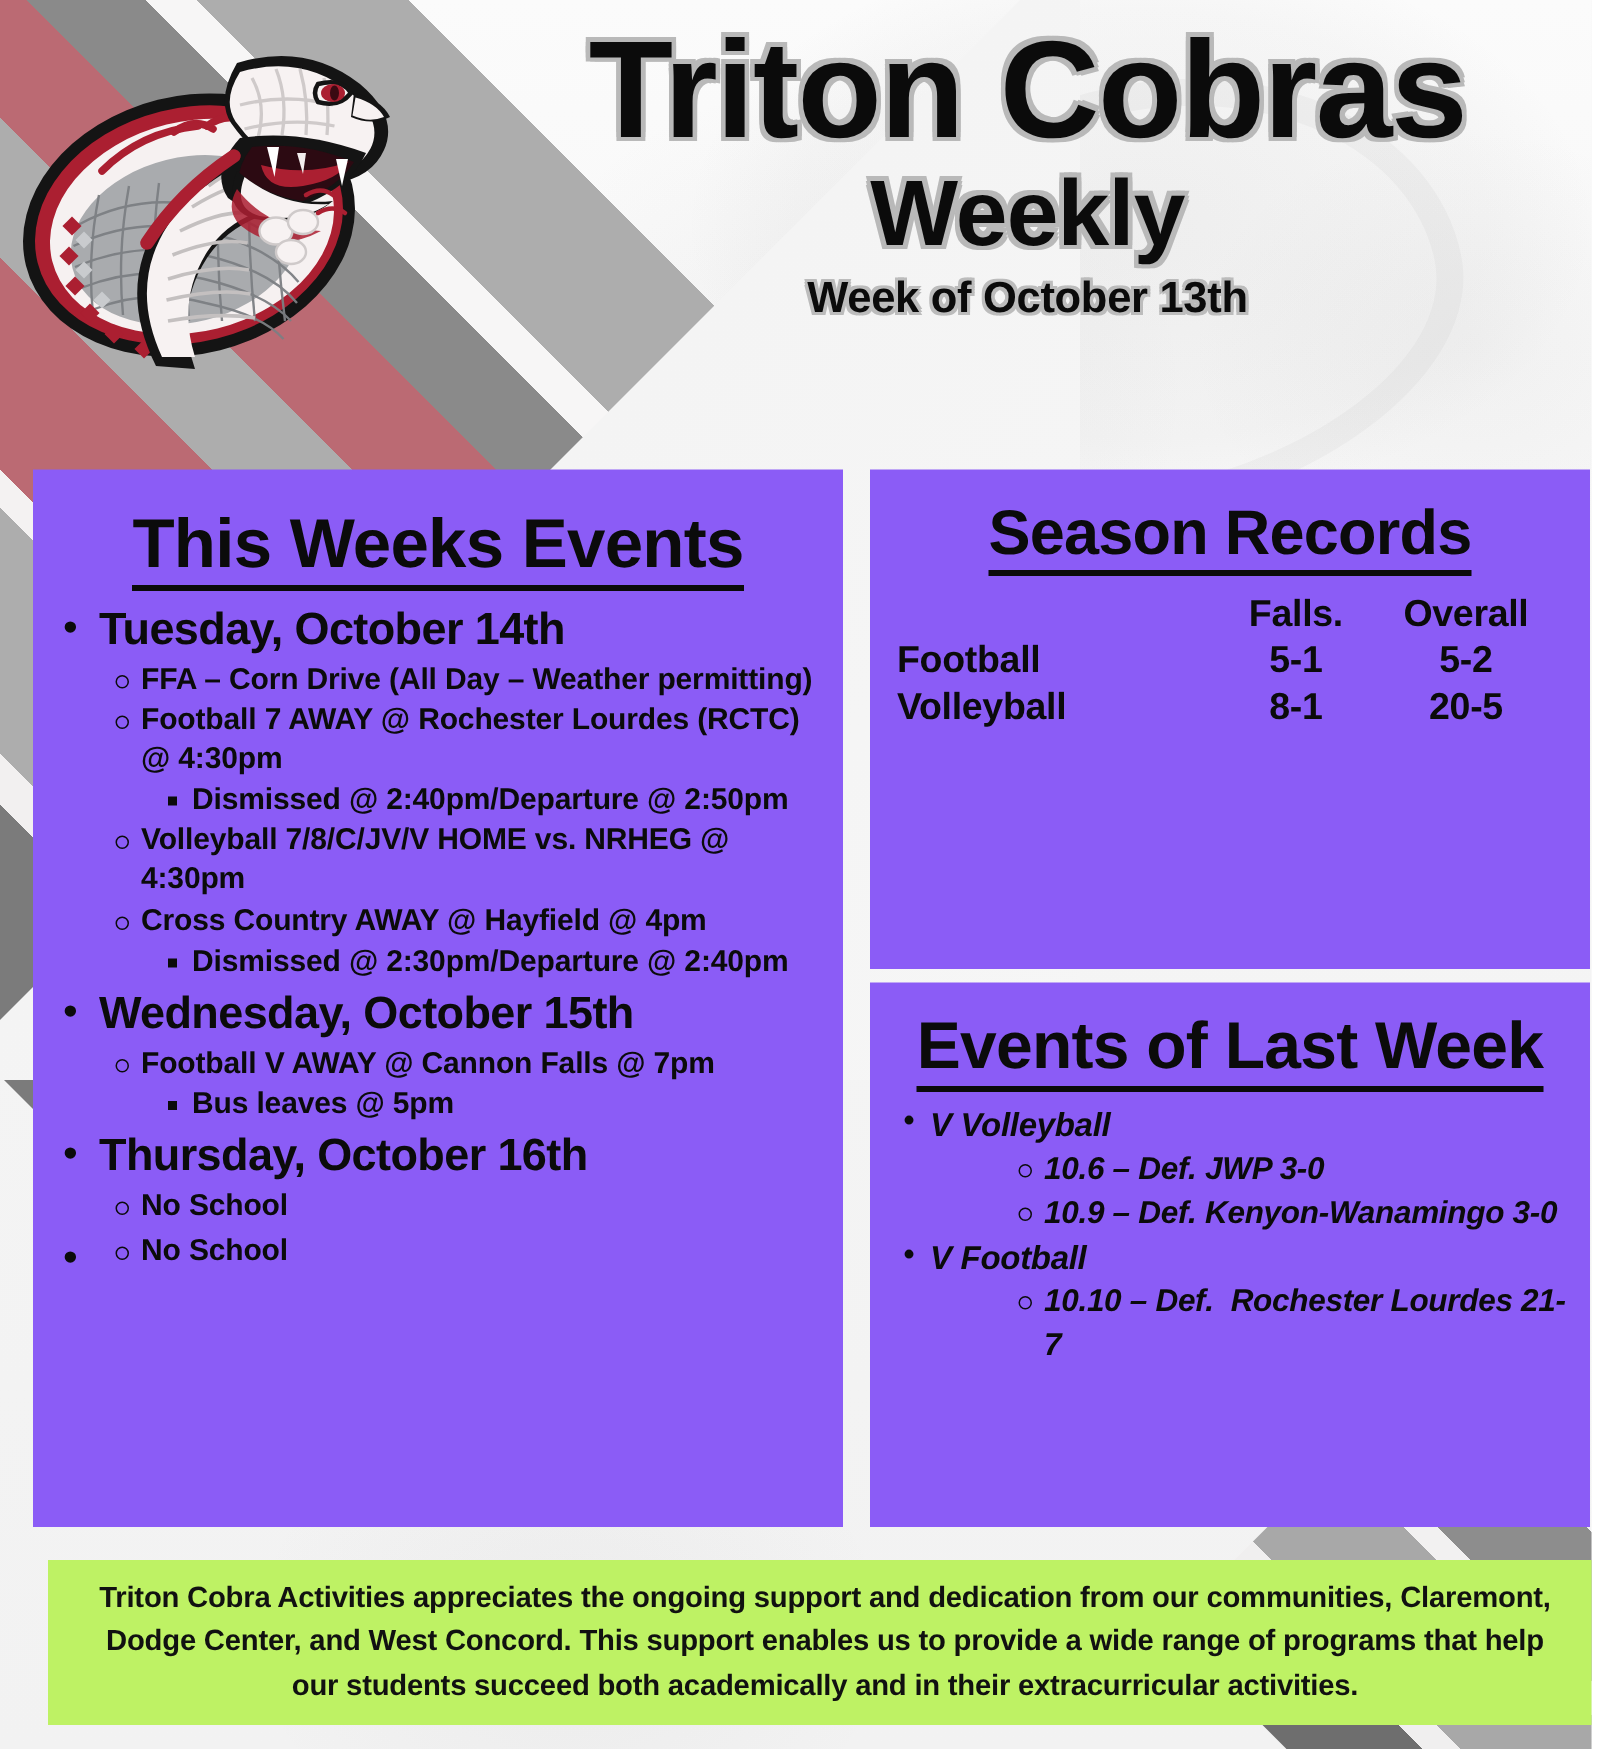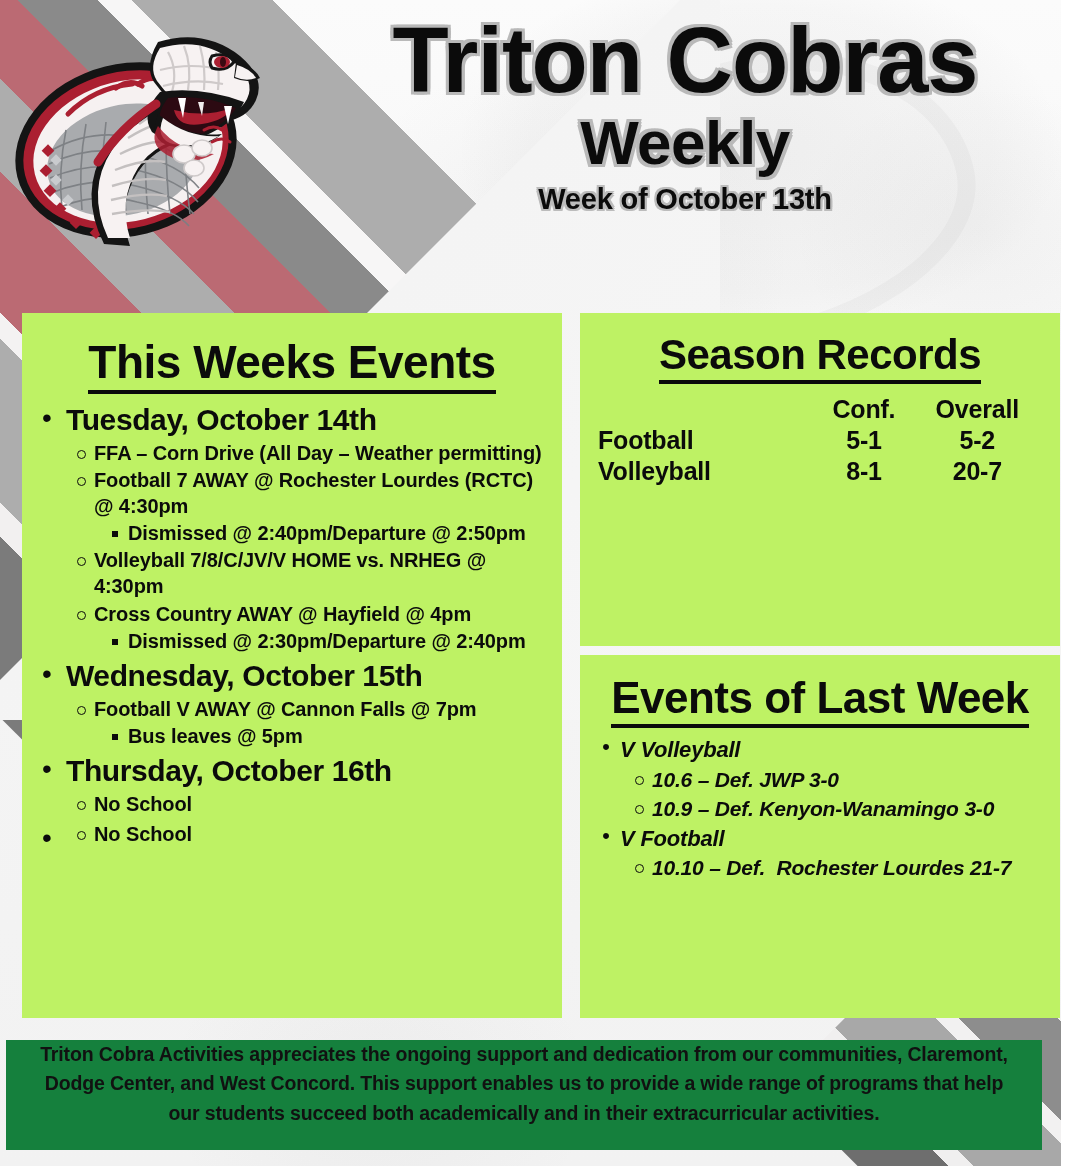--- a/index.html
+++ b/index.html
@@ -150,21 +150,21 @@
     text-shadow:
        2px 0 0 #bcbcbc, -2px 0 0 #bcbcbc,
        0 2px 0 #bcbcbc, 0 -2px 0 #bcbcbc,
        2px 2px 0 #bcbcbc, -2px 2px 0 #bcbcbc,
        2px -2px 0 #bcbcbc, -2px -2px 0 #bcbcbc;
   }
 
   
   .card {
     position: absolute;
-    background: #bef264;
+    background: #8b5cf6;
   }
   #card-events  { left: 22px;  top: 313px; width: 540px; height: 705px; }
   #card-records { left: 580px; top: 313px; width: 480px; height: 333px; }
   #card-recap   { left: 580px; top: 655px; width: 480px; height: 363px; }
 
   .card-heading {
     font-weight: bold;
     color: #0b0b0b;
     text-align: center;
     letter-spacing: -0.5px;
@@ -270,21 +270,21 @@
   }
   ul.r1 > li.team::before {
     content: "\2022";
     position: absolute;
     left: -18px;
     top: -2px;
     font-size: 22px;
     color: #0b0b0b;
   }
   ul.r2 { list-style: none; margin: 0; padding: 0 0 0 32px; }
-  ul.r2 > li.result { position: relative; margin-top: 1px; }
+  ul.r2 > li.result { position: relative; margin-top: 1px; margin-left: 44px; }
   ul.r2 > li.result > .result-label {
     font-size: 21px;
     font-weight: bold;
     color: #0b0b0b;
     letter-spacing: -0.2px;
     line-height: 1.34;
     white-space: pre-wrap;
   }
   ul.r2 > li.result::before {
     content: "";
@@ -293,27 +293,27 @@
     top: 10px;
     width: 7px;
     height: 7px;
     border: 1.6px solid #0b0b0b;
     border-radius: 50%;
   }
 
   
   .footer {
     position: absolute;
-    left: 6px;
+    left: 32px;
     top: 1040px;
     width: 1036px;
     height: 110px;
-    background: #15803d;
+    background: #bef264;
     display: flex;
-    align-items: flex-start;
+    align-items: center;
     justify-content: center;
     padding: 0 26px;
   }
   .footer p {
     font-size: 19.5px;
     font-weight: bold;
     color: #111111;
     line-height: 1.5;
     text-align: center;
     letter-spacing: -0.15px;
@@ -491,34 +491,34 @@
 
   <div class="card" id="card-records">
     <div class="heading-wrap">
       <span class="card-heading">Season Records</span>
     </div>
     <div class="records">
       <table>
         <thead>
           <tr>
             <th class="sport-h"></th>
-            <th class="num-h">Conf.</th>
+            <th class="num-h">Falls.</th>
             <th class="num-h">Overall</th>
           </tr>
         </thead>
         <tbody id="records-body">
             <tr>
               <td class="sport">Football</td>
               <td class="num">5-1</td>
               <td class="num">5-2</td>
             </tr>
             <tr>
               <td class="sport">Volleyball</td>
               <td class="num">8-1</td>
-              <td class="num">20-7</td>
+              <td class="num">20-5</td>
             </tr>
           </tbody>
       </table>
     </div>
   </div>
 
   <div class="card" id="card-recap">
     <div class="heading-wrap">
       <span class="card-heading">Events of Last Week</span>
     </div>

